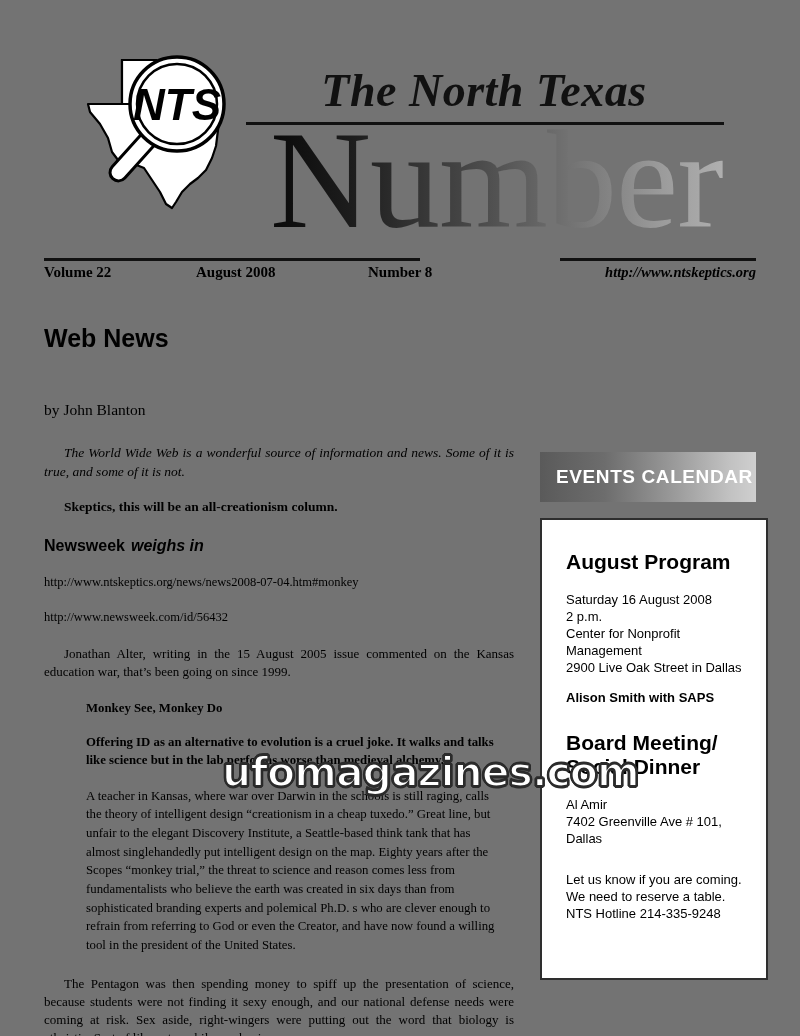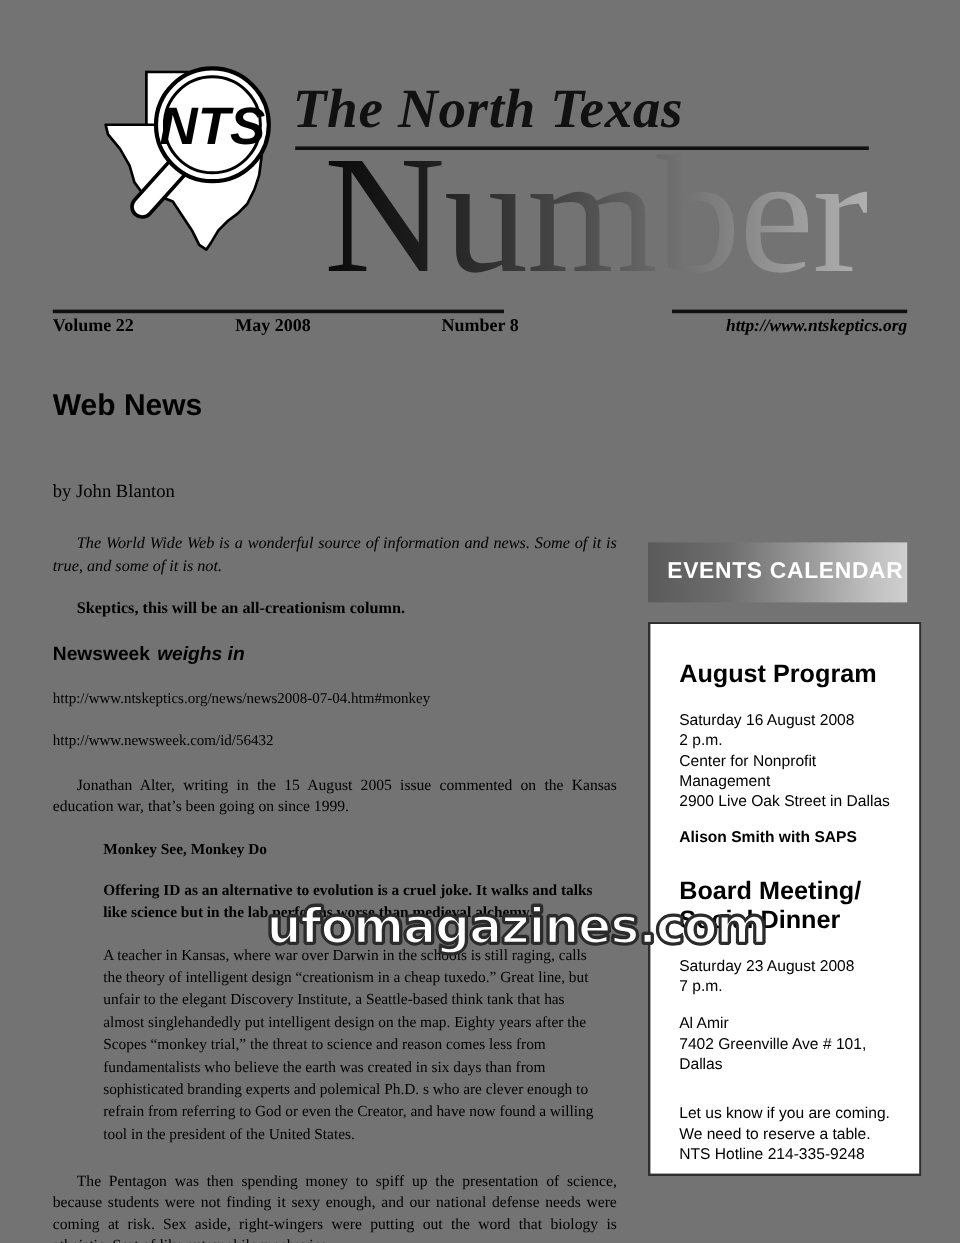--- a/index.html
+++ b/index.html
@@ -29,21 +29,21 @@
     position: absolute;
     left: 78px; top: 52px;
     width: 166px; height: 166px;
   }
   #logo svg { display: block; }
 
   #title-line1 {
     position: absolute;
     left: 244px; top: 68px;
     width: 480px;
-    text-align: left;
+    text-align: center;
     font-family: "Liberation Serif", "DejaVu Serif", serif;
     font-style: italic;
     font-weight: bold;
     font-size: 46px;
     letter-spacing: 0.5px;
     line-height: 1;
     color: #111;
     white-space: nowrap;
   }
   #title-underline {
@@ -290,21 +290,21 @@
     <div id="title-line1">The North Texas</div>
     <div id="title-underline"></div>
 
     <div id="title-line2">Number</div>
 
     <div class="rule-left"></div>
     <div class="rule-right"></div>
 
     <div id="volume-bar">
       <span class="vb" id="vol-volume">Volume 22</span>
-      <span class="vb" id="vol-month">May 2008</span>
+      <span class="vb" id="vol-month">August 2008</span>
       <span class="vb" id="vol-number">Number 8</span>
       <span class="vb" id="vol-url">http://www.ntskeptics.org</span>
     </div>
   </div>
 
   <div id="article">
 
     <h1 id="article-title">Web News</h1>
 
     <p id="byline">by John Blanton</p>
@@ -348,24 +348,20 @@
 Center for Nonprofit
 Management
 2900 Live Oak Street in Dallas</div>
         </div>
         <div class="ev-strong">Alison Smith with SAPS</div>
       </div>
 
       <div>
         <div class="ev-title" style="white-space:pre-line">Board Meeting/
 Social Dinner</div>
-        <div class="ev-lines">
-          <div>Saturday 23 August 2008
-7 p.m.</div>
-        </div>
         <div class="ev-lines">
           <div>Al Amir
 7402 Greenville Ave # 101,
 Dallas</div>
         </div>
         <div class="ev-spacer-sm"></div>
         <div class="ev-lines">
           <div>Let us know if you are coming.
 We need to reserve a table.
 NTS Hotline 214-335-9248</div>

